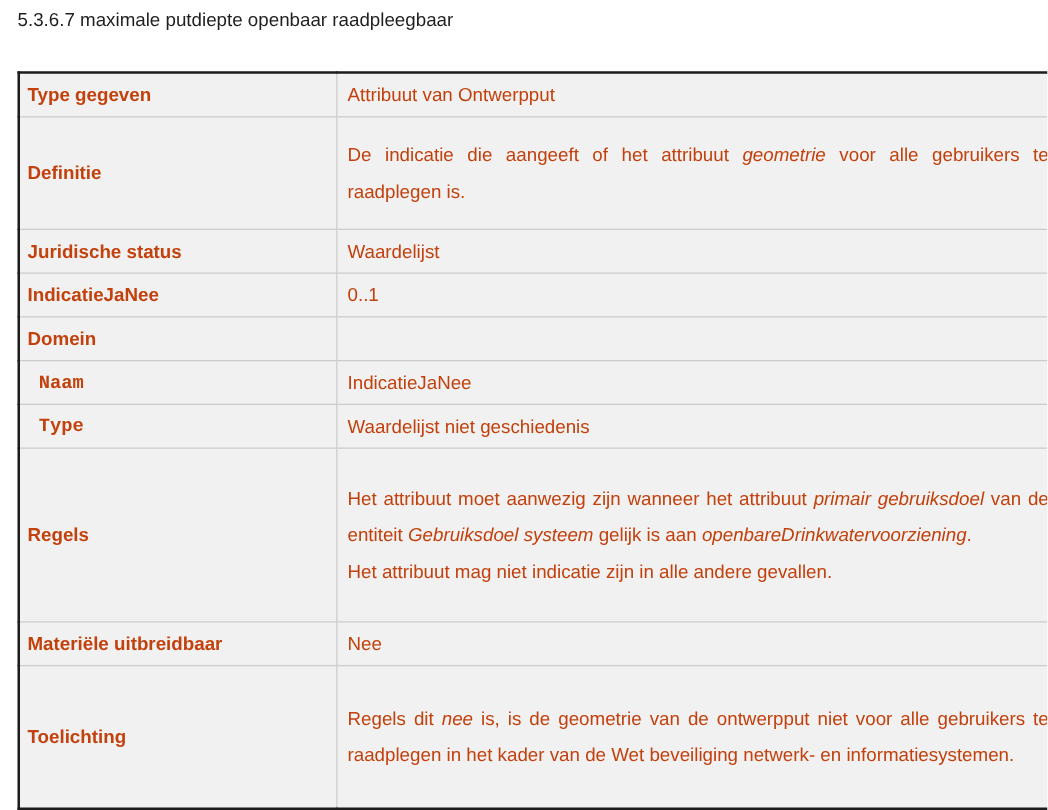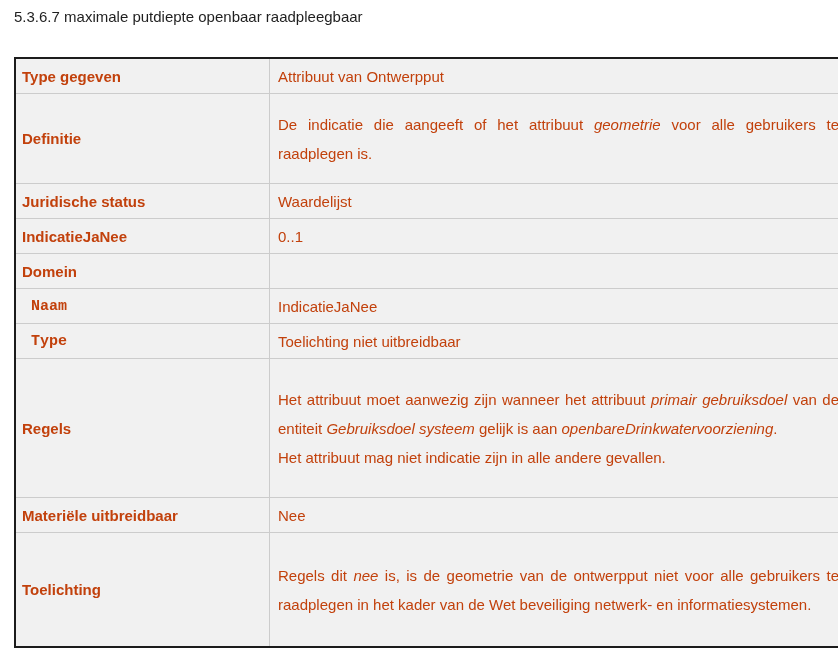--- a/index.html
+++ b/index.html
@@ -108,21 +108,21 @@
         </tr>
         <tr>
           <td class="cell-label indent">Naam</td>
           <td class="cell-value">
             <p><span>IndicatieJaNee</span></p>
           </td>
         </tr>
         <tr>
           <td class="cell-label indent">Type</td>
           <td class="cell-value">
-            <p><span>Toelichting niet uitbreidbaar</span></p>
+            <p><span>Waardelijst niet geschiedenis</span></p>
           </td>
         </tr>
         <tr>
           <td class="cell-label">Regels</td>
           <td class="cell-value">
             <p><span>Het attribuut moet aanwezig zijn wanneer het attribuut </span><i>primair gebruiksdoel</i><span> van de entiteit </span><i>Gebruiksdoel systeem</i><span> gelijk is aan </span><i>openbareDrinkwatervoorziening</i><span>.</span></p>
             <p><span>Het attribuut mag niet indicatie zijn in alle andere gevallen.</span></p>
           </td>
         </tr>
         <tr>

